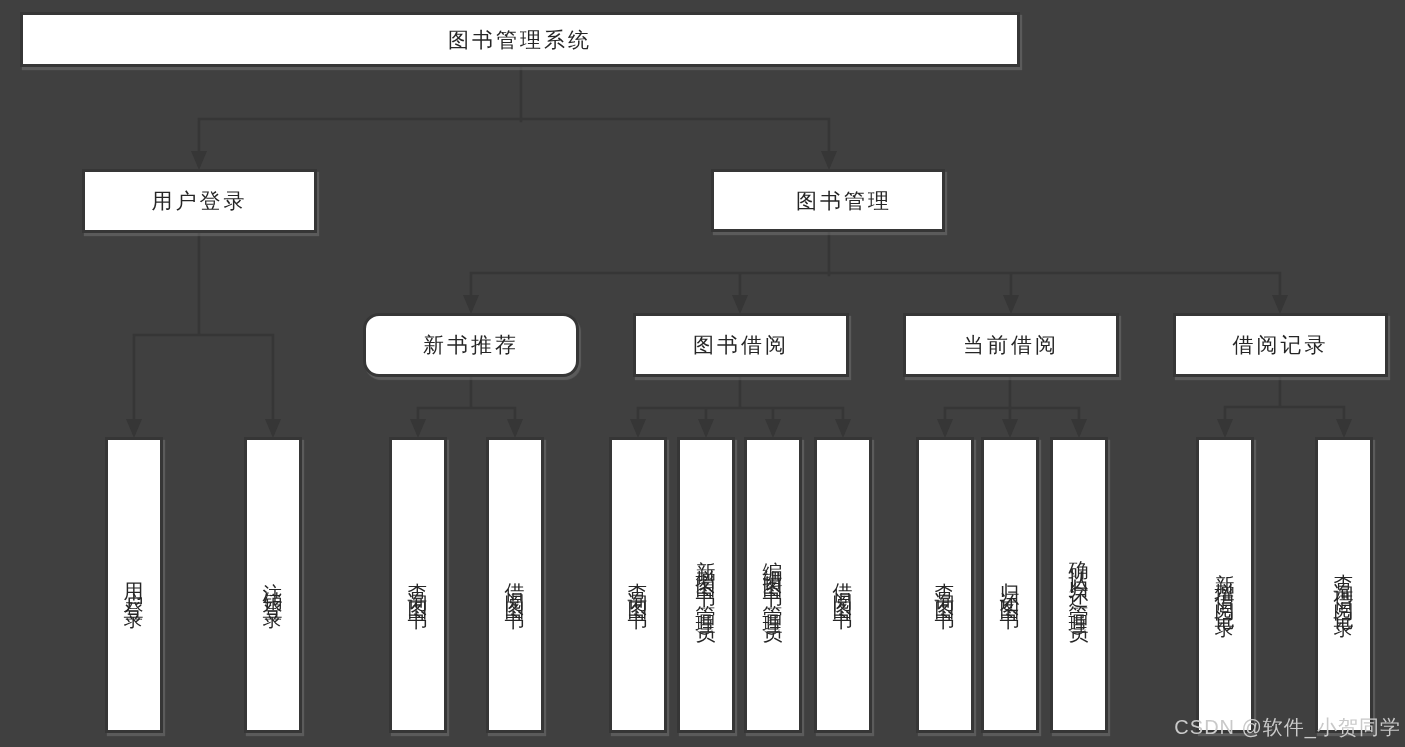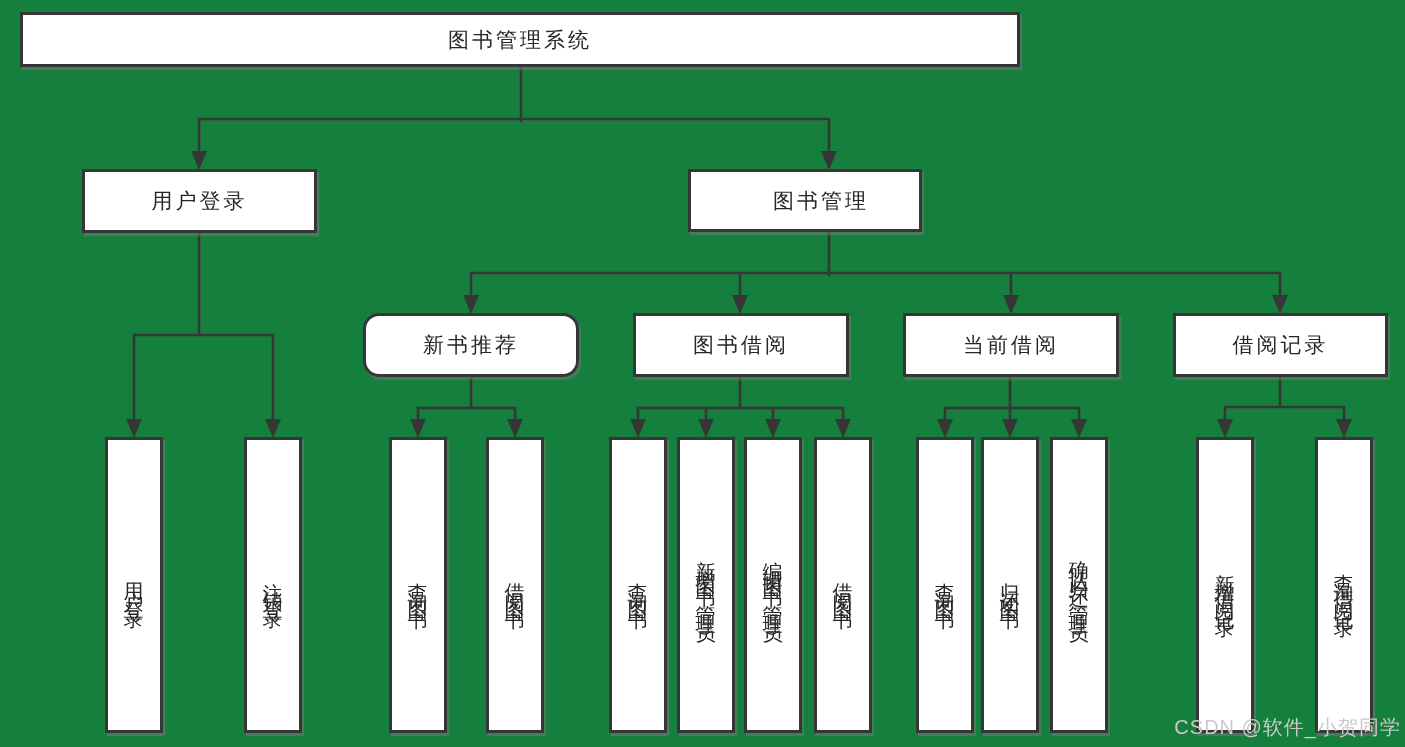--- a/index.html
+++ b/index.html
@@ -1,21 +1,21 @@
 <!DOCTYPE html>
 <html><head>
 <meta charset="utf-8">
 <style>
   * { margin: 0; padding: 0; box-sizing: border-box; }
   html, body { background: #ffffff; }
   .canvas {
     position: relative;
     width: 1405px;
     height: 747px;
-    background: #15803d;
+    background: #404040;
     font-family: "Liberation Sans", sans-serif;
     overflow: hidden;
   }
   svg.wires { position: absolute; left: 0; top: 0; width: 1405px; height: 747px; }
   .node {
     position: absolute;
     background: #ffffff;
     border: 3px solid #363636;
     display: flex;
     align-items: center;
@@ -94,21 +94,21 @@
              M1336 419 L1352 419 L1344 438 Z"></path>
   </svg>
 
   <div class="node" style="left:20px; top:12px; width:1000px; height:55px;">
     <span class="hlabel">图书管理系统</span>
   </div>
 
   <div class="node" style="left:82px; top:169px; width:235px; height:64px;">
     <span class="hlabel">用户登录</span>
   </div>
-  <div class="node" style="left:688px; top:169px; width:234px; height:63px;padding-left:32px;">
+  <div class="node" style="left:711px; top:169px; width:234px; height:63px;padding-left:32px;">
     <span class="hlabel">图书管理</span>
   </div>
 
   <div class="node" style="left:363px; top:313px; width:216px; height:64px;border-radius:16px;">
     <span class="hlabel">新书推荐</span>
   </div>
   <div class="node" style="left:633px; top:313px; width:216px; height:64px;">
     <span class="hlabel">图书借阅</span>
   </div>
   <div class="node" style="left:1173px; top:313px; width:215px; height:64px;">

